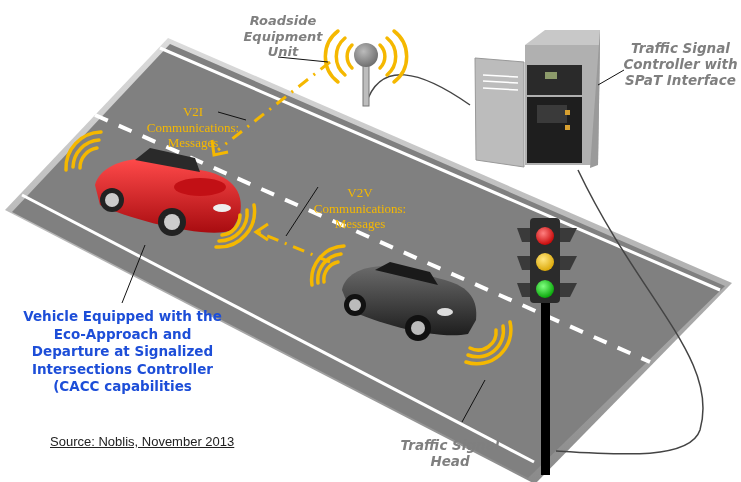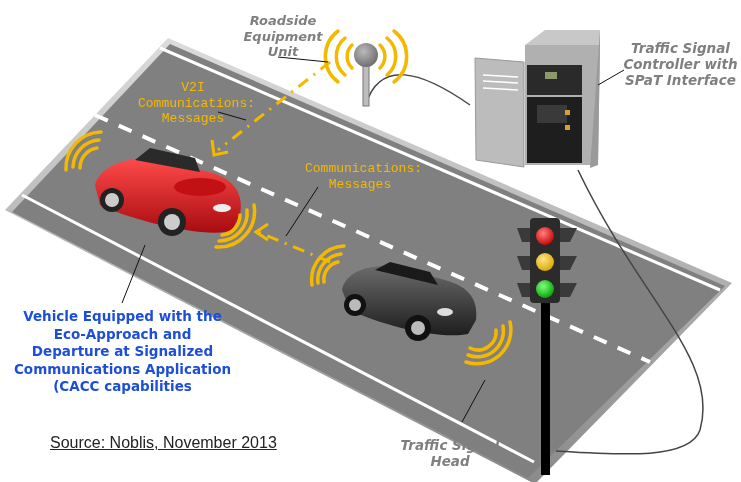--- a/index.html
+++ b/index.html
@@ -1,23 +1,23 @@
 <!DOCTYPE html>
 <html><head>
 <meta charset="utf-8">
 <style>
   html,body{margin:0;padding:0;background:#fff;}
   body{width:741px;height:482px;position:relative;overflow:hidden;font-family:"Liberation Sans",sans-serif;}
   #scene{position:absolute;left:0;top:0;width:741px;height:482px;}
   .lbl{position:absolute;text-align:center;line-height:1.2;}
   .gray-callout{color:#7f7f7f;font-style:italic;font-weight:bold;font-family:"DejaVu Sans",sans-serif;font-size:13px;}
-  .orange{color:#f5b800;font-size:13px;font-family:Liberation Mono, monospace;}
+  .orange{color:#f5b800;font-size:13px;font-family:Liberation Serif, serif;margin-top:24px;}
   .vehicle-lbl{color:#1d4ed8;font-weight:bold;font-size:13.5px;font-family:"DejaVu Sans",sans-serif;line-height:1.3;}
   .vehicle-lbl .ital{display:block;}
-  .source{position:absolute;left:50px;top:434px;font-size:16px;color:#222;text-decoration:underline;}
+  .source{position:absolute;left:50px;top:434px;font-size:13px;color:#222;text-decoration:underline;}
 </style>
 </head>
 <body>
 
 <svg id="scene" viewBox="0 0 741 482" xmlns="http://www.w3.org/2000/svg">
   <defs>
     <linearGradient id="curb" x1="0" y1="0" x2="0" y2="1">
       <stop offset="0" stop-color="#dcdcdc"></stop>
       <stop offset="1" stop-color="#8a8a8a"></stop>
     </linearGradient>
@@ -174,29 +174,30 @@
   <div>SPaT Interface</div>
 </div>
 
 <div class="lbl orange" style="left:138px;top:80px;width:110px;">
   <div>V2I</div>
   <div>Communications:</div>
   <div>Messages</div>
 </div>
 
 <div class="lbl orange" style="left:305px;top:161px;width:110px;">
+  <div>V2V</div>
   <div>Communications:</div>
   <div>Messages</div>
 </div>
 
 <div class="lbl vehicle-lbl" style="left:10px;top:308px;width:225px;">
   <div>Vehicle Equipped with the</div>
   <div>Eco-Approach and</div>
   <div>Departure at Signalized</div>
-  <div>Communications Application</div>
+  <div>Intersections Controller</div>
   <span class="ital">(CACC capabilities</span>
 </div>
 
 <div class="source">Source: Noblis, November 2013</div>
 
 <div class="lbl gray-callout" style="left:395px;top:437px;width:110px;font-size:13.5px;">
   <div>Traffic Signal</div>
   <div>Head</div>
 </div>
 

